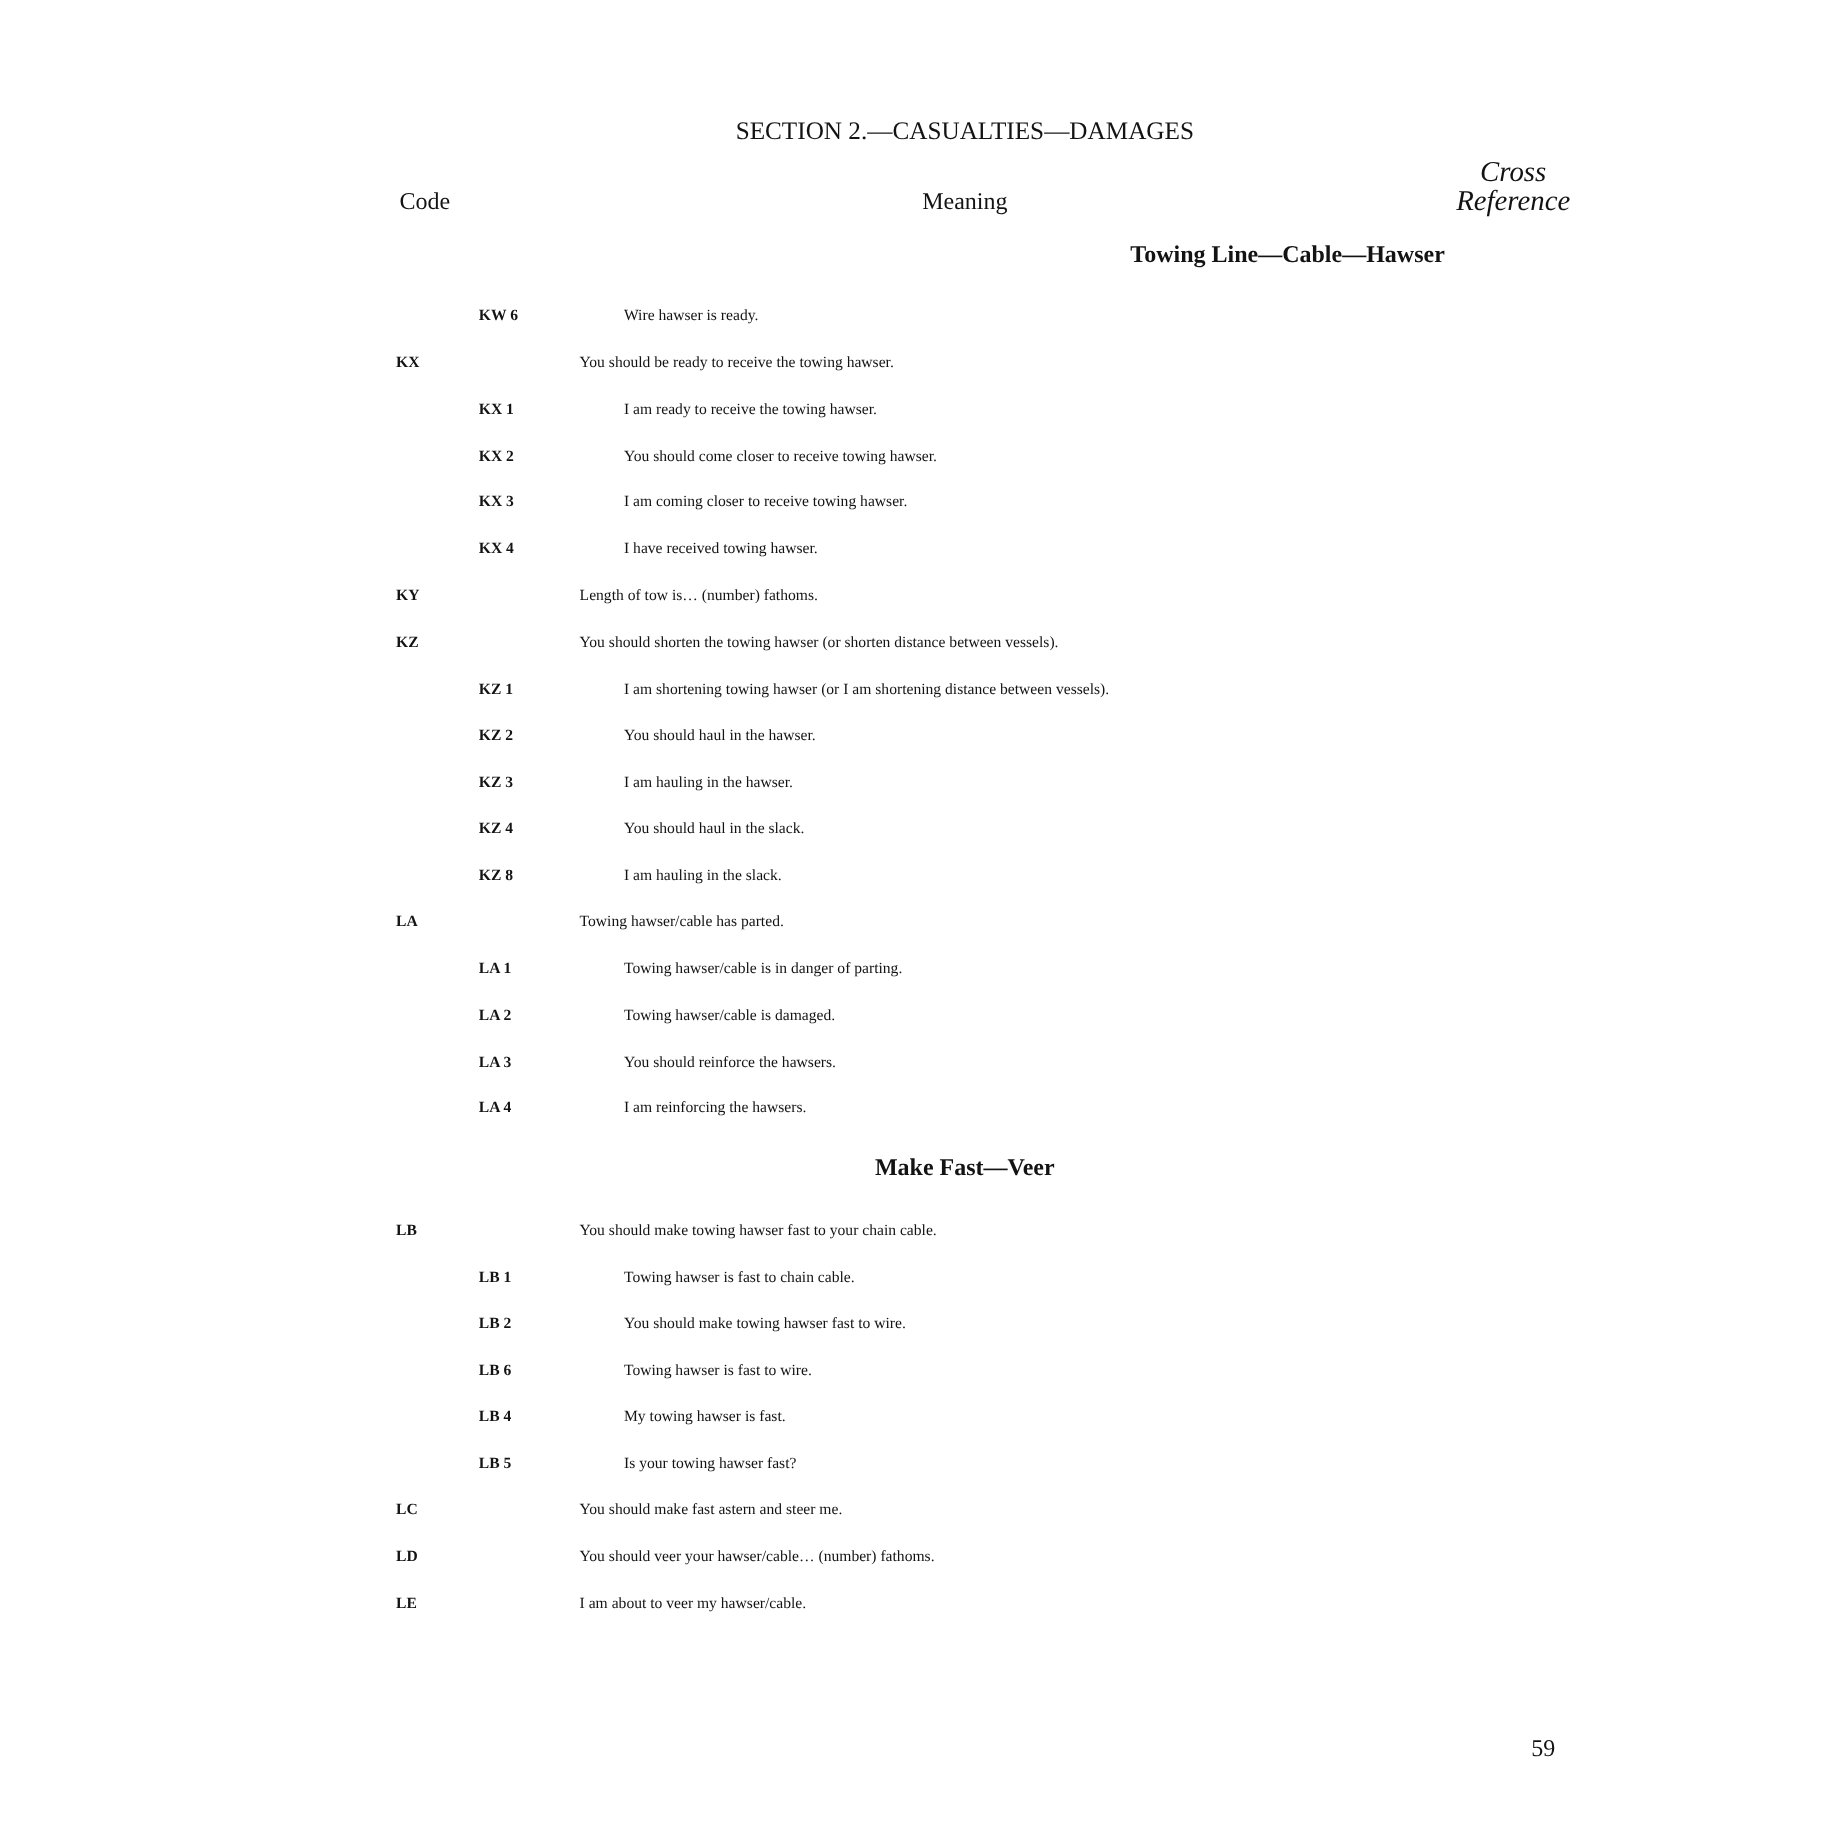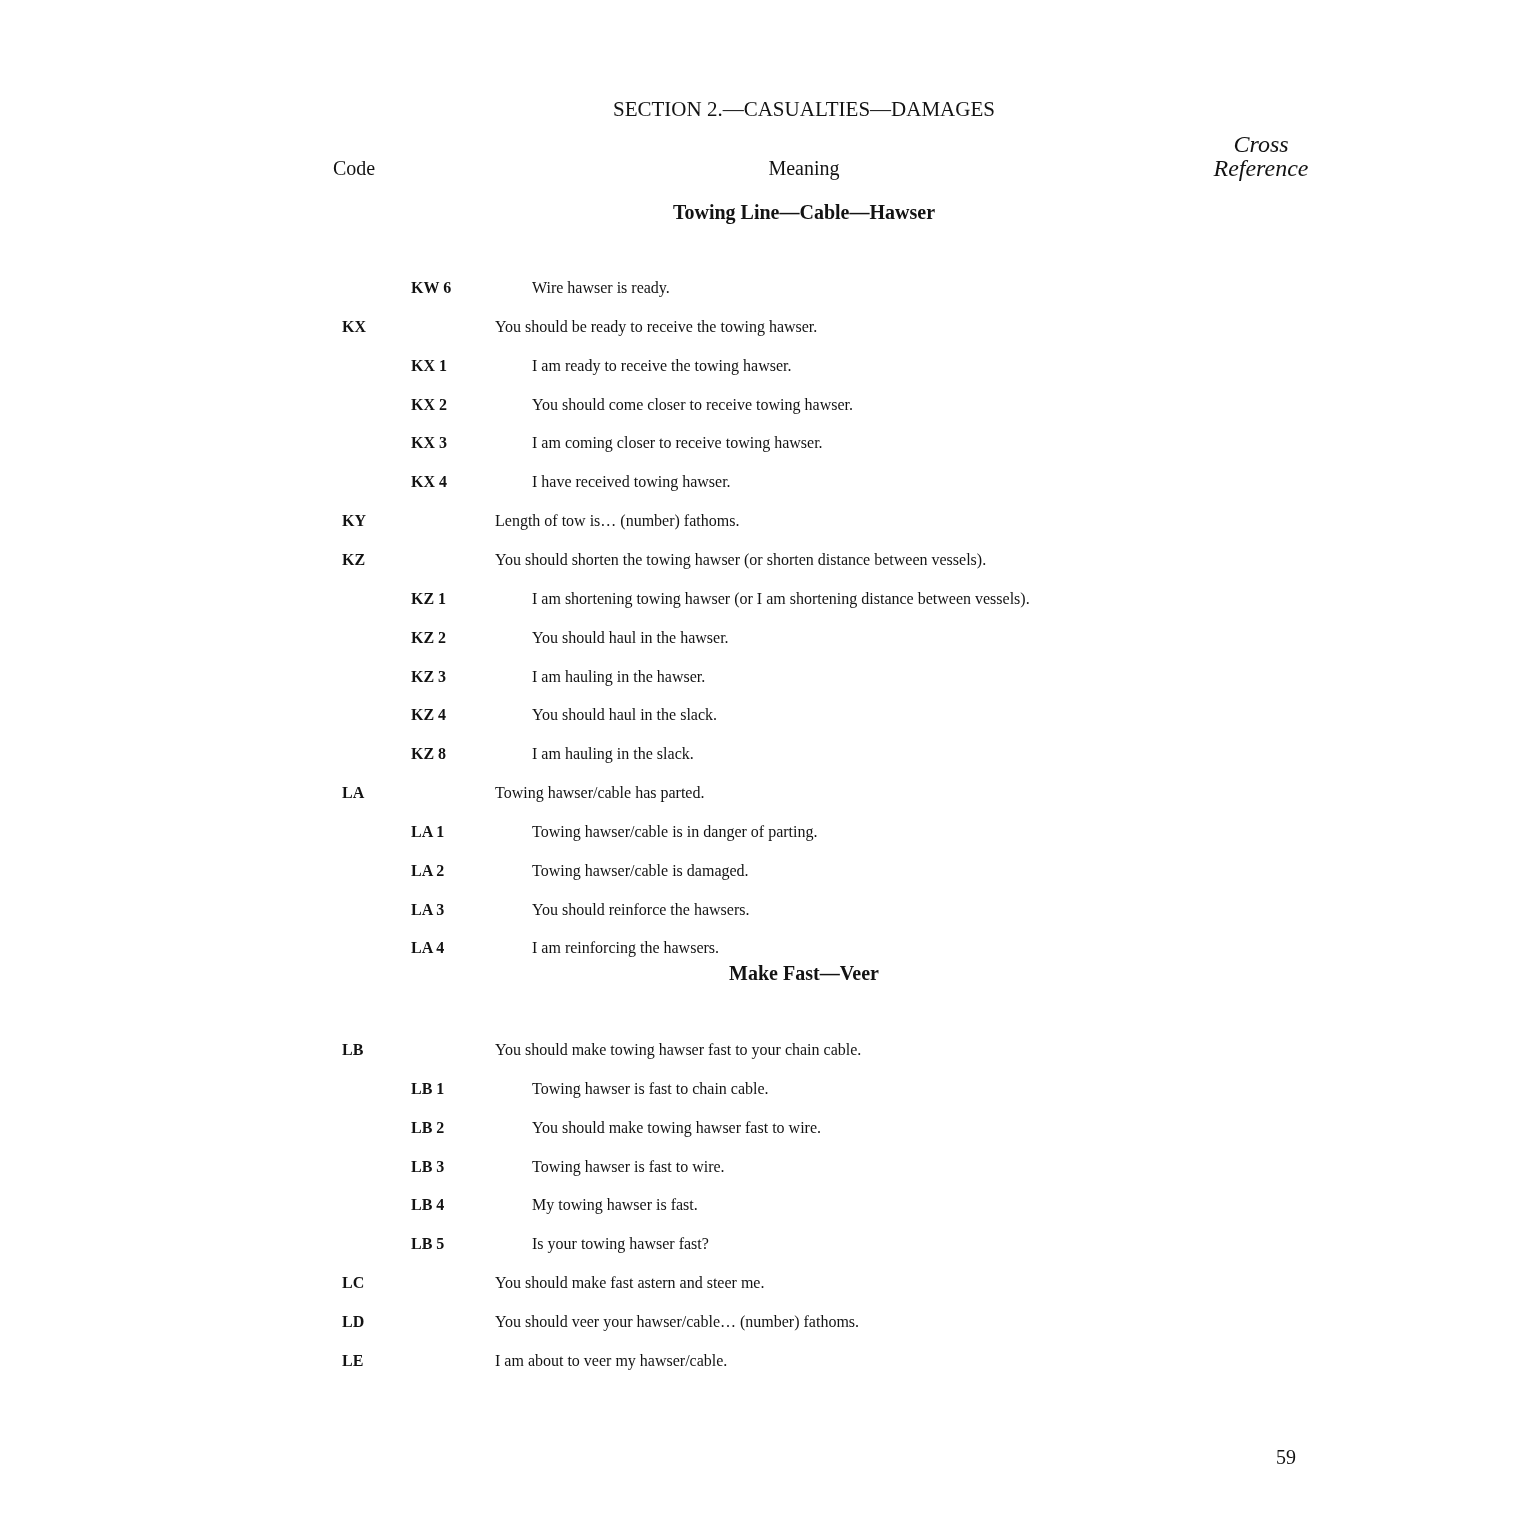--- a/index.html
+++ b/index.html
@@ -30,31 +30,30 @@
     left: 1161px;
     width: 200px;
     top: 132px;
     text-align: center;
     font-size: 24px;
     font-style: italic;
     line-height: 1;
   }
   .crossref .line2 { position: absolute; left: 0; width: 200px; top: 24px; text-align: center; }
   .group-heading { font-size: 20px; font-weight: bold; }
-  .gh-1 { top: 202px; }
+  .gh-1 { top: 202px; text-align: right; }
   .gh-2 { top: 963px; }
   .row {
     position: absolute;
-    left: 342px;
+    left: 330px;
     width: 1160px;
     height: 26px;
-    font-size: 16px;
+    font-size: 13px;
     line-height: 1;
     white-space: nowrap;
-    margin-top: 24px;
   }
   .row .code { position: absolute; left: 0; font-weight: bold; }
   .row.sub .code { left: 69px; }
   .row .meaning { position: absolute; left: 153px; }
   .row.sub .meaning { left: 190px; }
   .page-number { left: 1276px; top: 1447px; font-size: 20px; }
 </style>
 </head>
 <body>
 
@@ -152,21 +151,21 @@
   </div>
   <div class="row sub" style="top:1057px">
     <span class="code">LB 1</span>
     <span class="meaning">Towing hawser is fast to chain cable.</span>
   </div>
   <div class="row sub" style="top:1096px">
     <span class="code">LB 2</span>
     <span class="meaning">You should make towing hawser fast to wire.</span>
   </div>
   <div class="row sub" style="top:1135px">
-    <span class="code">LB 3</span>
+    <span class="code">LB 6</span>
     <span class="meaning">Towing hawser is fast to wire.</span>
   </div>
   <div class="row sub" style="top:1173px">
     <span class="code">LB 4</span>
     <span class="meaning">My towing hawser is fast.</span>
   </div>
   <div class="row sub" style="top:1212px">
     <span class="code">LB 5</span>
     <span class="meaning">Is your towing hawser fast?</span>
   </div>

